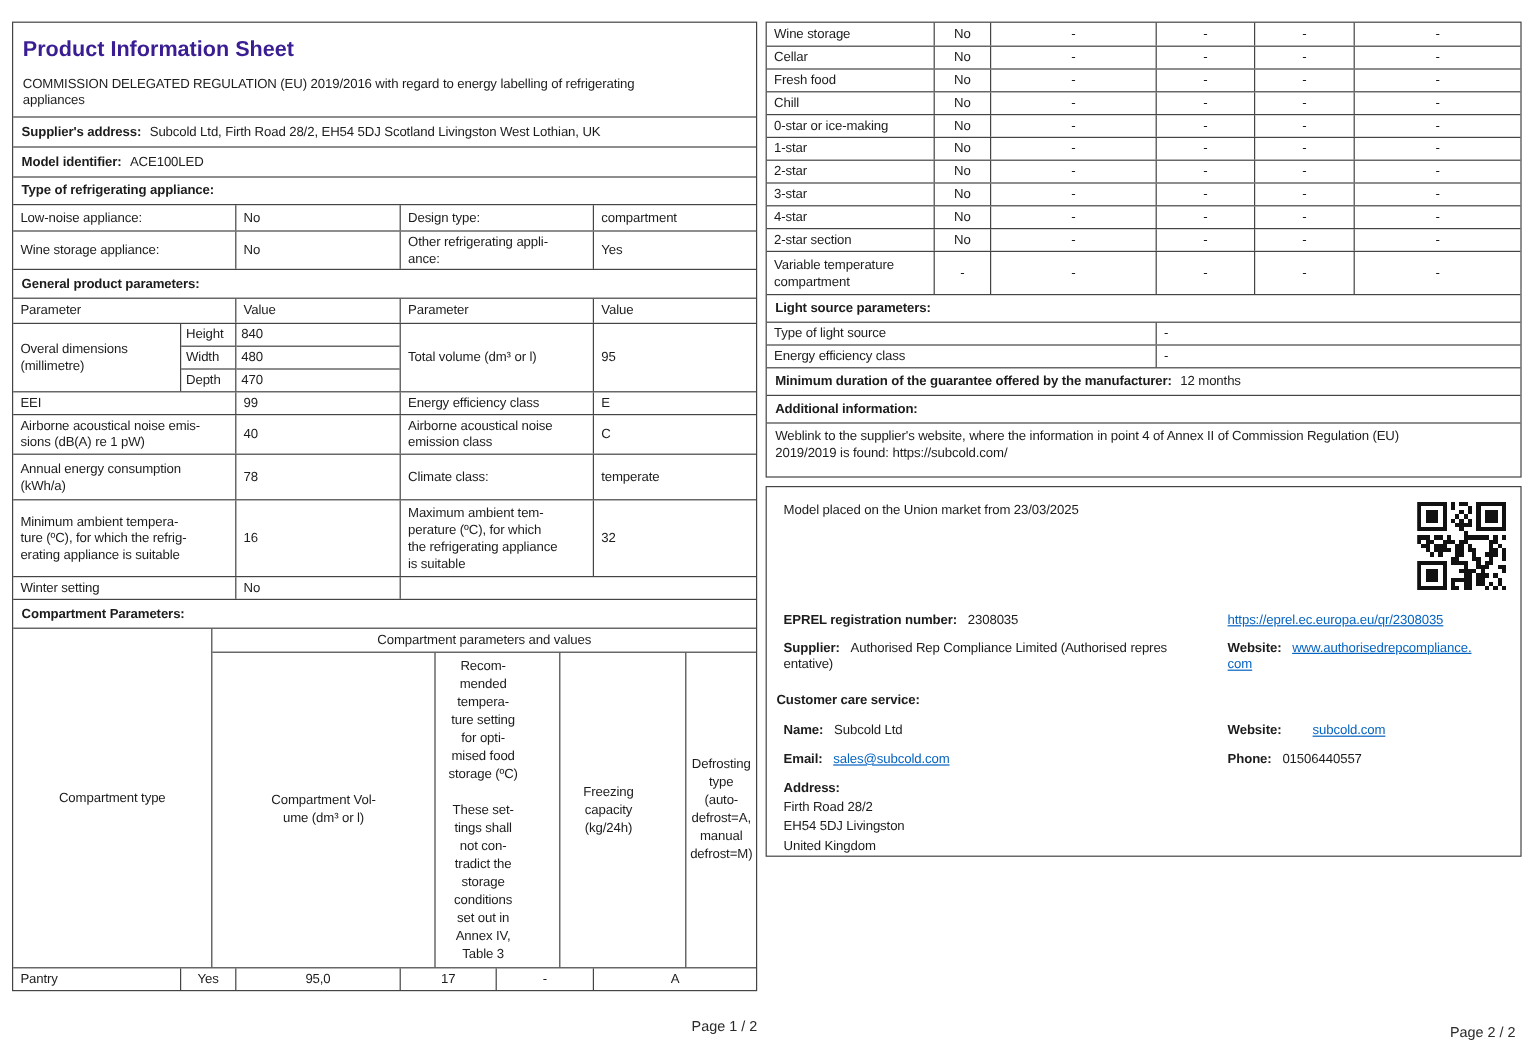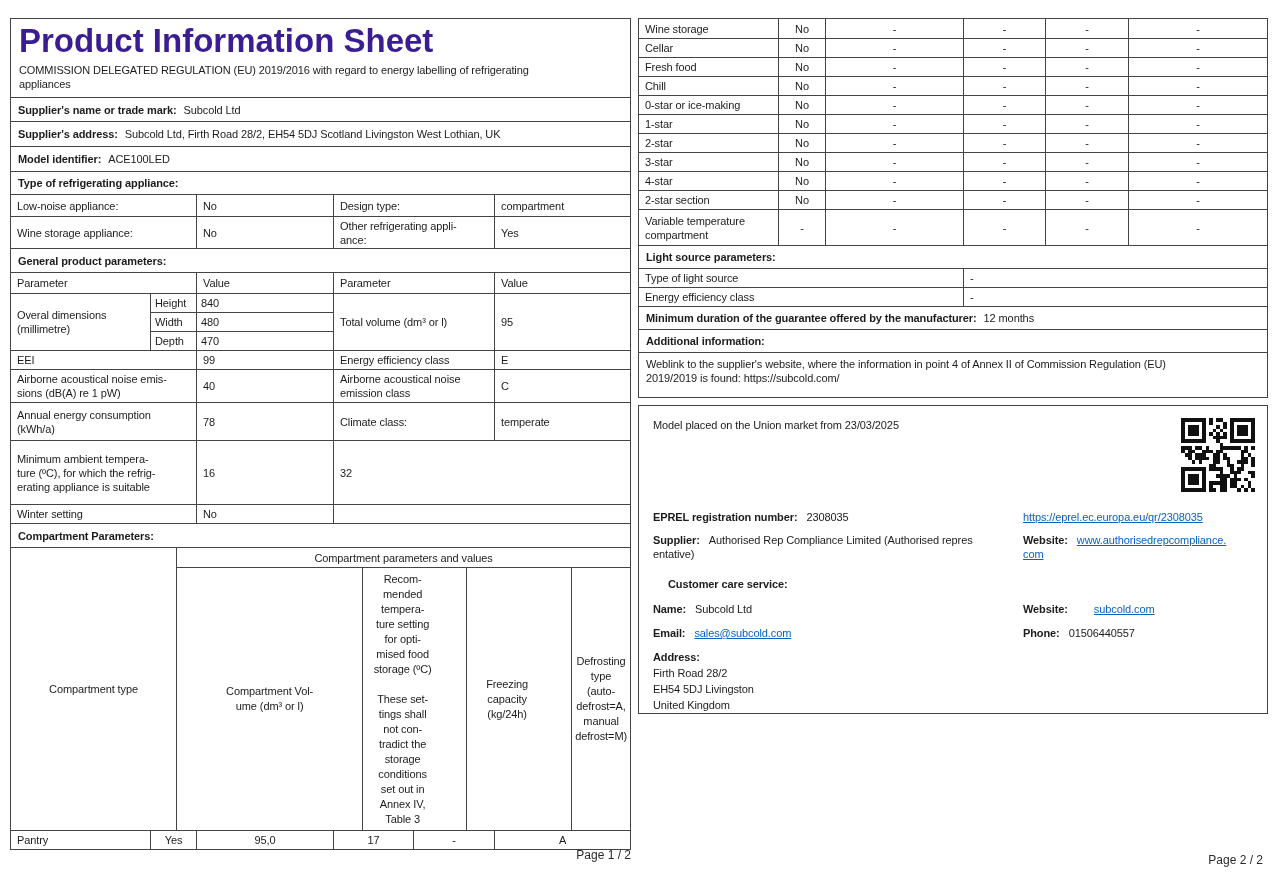--- a/index.html
+++ b/index.html
@@ -26,21 +26,21 @@
   .h24{height:24px}.h25{height:25px}.h32{height:32px}.h33{height:33px}.h36{height:36px}
   .h38{height:38px}.h45{height:45px}.h57{height:57px}.h64{height:64px}
   
   .pA{width:139px}.pB{width:46px}.pC{width:137px}.pD{width:80px}.pE{width:81px}
   .pF{flex:1}.pAB{width:185px}.pDE{width:161px}
   
   .qA{width:139px}.qB{width:47px}.qC{width:138px}.qD{width:82px}.qE{width:83px}
   .qF{flex:1}.qABC{width:324px}
   
   .titleblock{padding:7px 8px 6px 8px;height:78px;box-sizing:border-box;}
-  .titleblock h1{margin:0 0 7px 0;font-size:33px;line-height:30px;font-weight:bold;color:#3a1d92;letter-spacing:0;}
+  .titleblock h1{margin:0 0 7px 0;font-size:18px;line-height:30px;font-weight:bold;color:#3a1d92;letter-spacing:0;}
   
   .stack{display:flex;flex-direction:column;border-left:1px solid #444;box-sizing:border-box;}
   .stack>.s{flex:1;display:flex;align-items:center;padding:0 4px;border-top:1px solid #444;box-sizing:border-box;overflow:hidden;}
   .stack>.s:first-child{border-top:none;}
   
   .colwrap{flex:1;display:flex;flex-direction:column;border-left:1px solid #444;box-sizing:border-box;}
   .ghead{height:20px;display:flex;align-items:center;justify-content:center;border-bottom:1px solid #444;box-sizing:border-box;}
   .hdrcells{display:flex;flex:1;}
   .hdrcells .c{line-height:15px;margin-left:24px;}
   
@@ -55,24 +55,20 @@
 <body>
 
 <div id="p1">
 
   <div class="titleblock">
     <h1>Product Information Sheet</h1>
     <div class="pre">COMMISSION DELEGATED REGULATION (EU) 2019/2016 with regard to energy labelling of refrigerating
 appliances</div>
   </div>
 
-  <div class="kv h24">
-    <span class="b">Supplier's name or trade mark:</span>
-    <span>Subcold Ltd</span>
-  </div>
 
   <div class="kv h25">
     <span class="b">Supplier's address:</span>
     <span>Subcold Ltd, Firth Road 28/2, EH54 5DJ Scotland Livingston West Lothian, UK</span>
   </div>
 
   <div class="kv h25">
     <span class="b">Model identifier:</span>
     <span>ACE100LED</span>
   </div>
@@ -142,20 +138,24 @@
 (kWh/a)</div>
     <div class="c pC">78</div>
     <div class="c pDE">Climate class:</div>
     <div class="c pF">temperate</div>
   </div>
   <div class="row h64">
     <div class="c nb pAB pre">Minimum ambient tempera-
 ture (ºC), for which the refrig-
 erating appliance is suitable</div>
     <div class="c pC">16</div>
+    <div class="c pDE pre">Maximum ambient tem-
+perature (ºC), for which
+the refrigerating appliance
+is suitable</div>
     <div class="c pF">32</div>
   </div>
   <div class="row h19">
     <div class="c nb pAB">Winter setting</div>
     <div class="c pC">No</div>
     <div class="c pF"></div>
   </div>
 
   <div class="kv h24">
     <span class="sect">Compartment Parameters:</span>
@@ -472,21 +472,21 @@
     <span class="b">Supplier:</span>
     <span class="pre" style="margin-left:6px;">Authorised Rep Compliance Limited (Authorised repres
 entative)</span>
   </div>
   <div class="abs" style="left:384px;top:127px;width:236px;">
     <span class="b">Website:</span>
     <a class="link pre" style="margin-left:6px;">www.authorisedrepcompliance.
 com</a>
   </div>
 
-  <div class="abs b" style="left:29px;top:171px;">Customer care service:</div>
+  <div class="abs b" style="left:8px;top:171px;">Customer care service:</div>
 
   <div class="abs" style="left:14px;top:196px;">
     <span class="b">Name:</span>
     <span style="margin-left:6px;">Subcold Ltd</span>
   </div>
   <div class="abs" style="left:384px;top:196px;">
     <span class="b">Website:</span>
     <a class="link" style="margin-left:23px;">subcold.com</a>
   </div>
 

